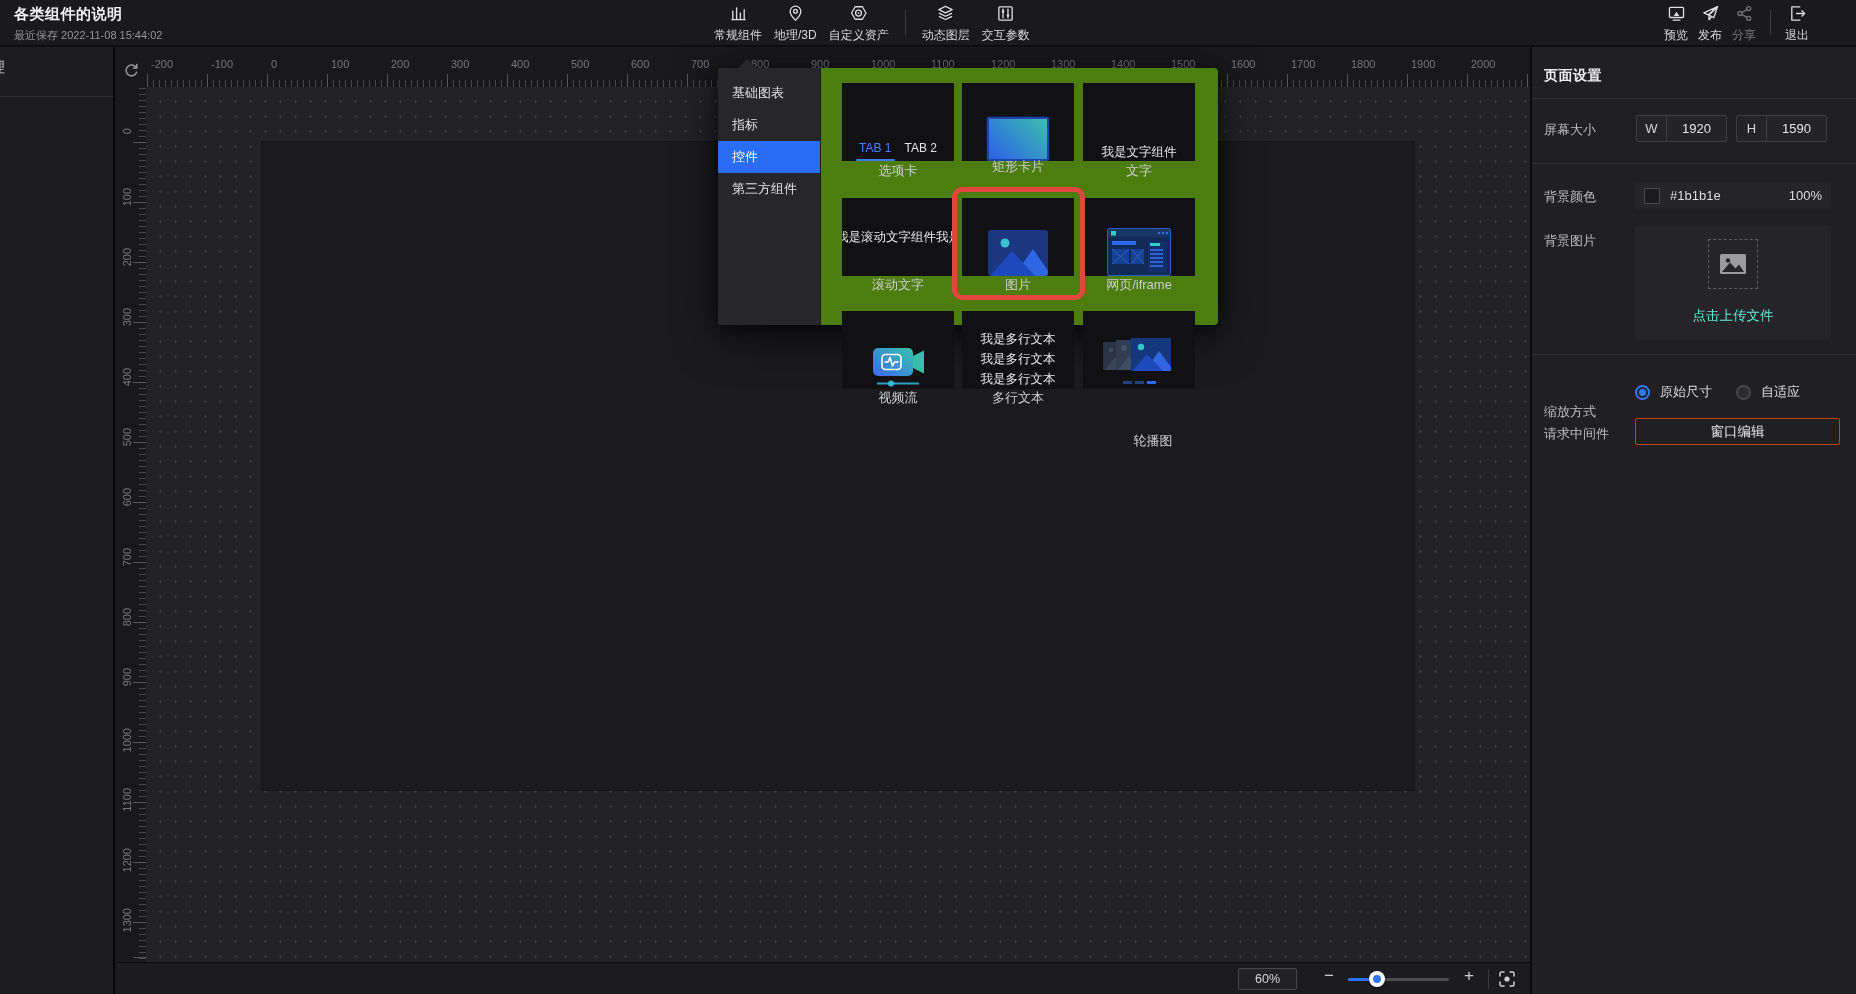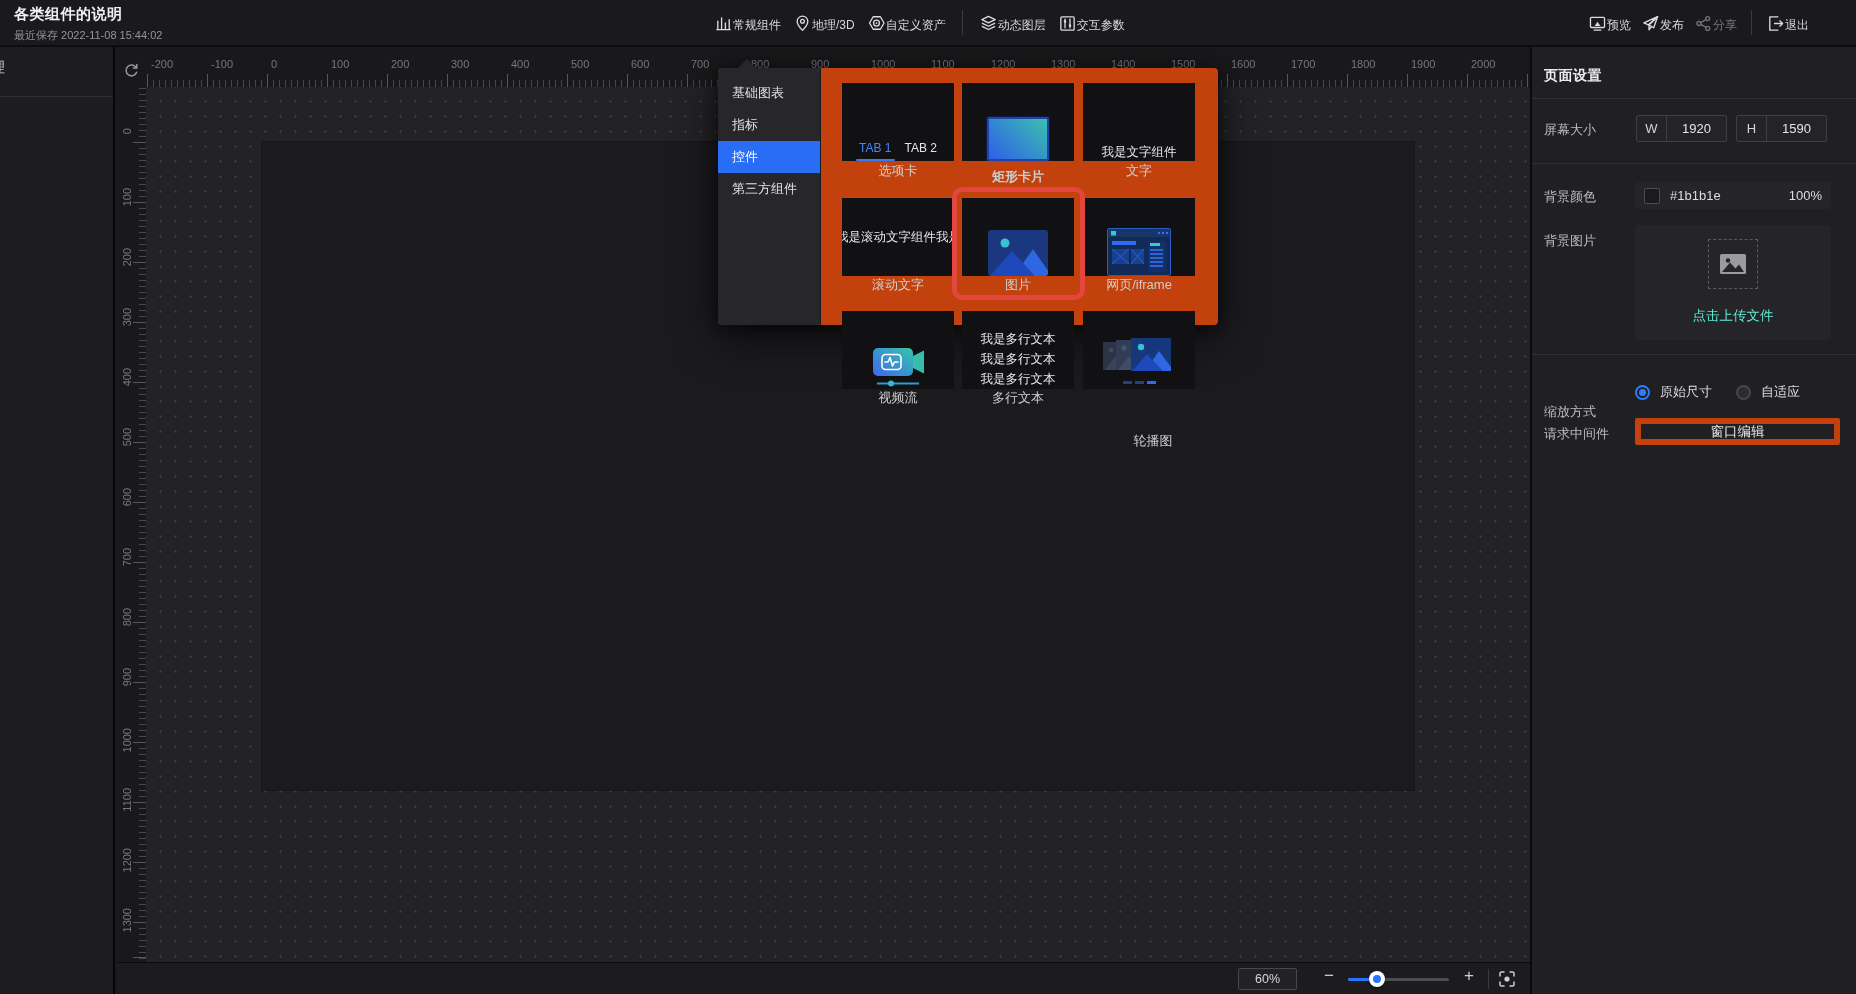--- a/index.html
+++ b/index.html
@@ -7,21 +7,21 @@
   body { font-family:"Liberation Sans","DejaVu Sans",sans-serif; }
   .stage { position:relative; width:1856px; height:994px; overflow:hidden; background:#1a1a1c; }
 
   
   .topbar { position:absolute; left:0; top:0; width:1856px; height:47px; background:#1a1a1c; border-bottom:2px solid #0d0d0f; z-index:30; }
   .doc-info { position:absolute; left:14px; top:5px; }
   .doc-title { font-size:15px; font-weight:bold; color:#f2f2f4; letter-spacing:.5px; }
   .doc-subtitle { margin-top:4px; font-size:11px; color:#95959a; }
   .toolbar-center { position:absolute; left:714px; top:0; height:45px; display:flex; align-items:stretch; gap:12px; }
   .toolbar-right { position:absolute; right:47px; top:0; height:45px; display:flex; align-items:stretch; gap:10px; }
-  .tb-item { display:flex; flex-direction:row; align-items:center; justify-content:center; padding-top:2px; cursor:pointer; }
+  .tb-item { display:flex; flex-direction:column; align-items:center; justify-content:center; padding-top:2px; cursor:pointer; }
   .tb-item .ic { height:20px; display:flex; align-items:center; justify-content:center; }
   .tb-item .lb { margin-top:3px; font-size:12px; color:#d8d8db; white-space:nowrap; }
   .tb-item.dim .lb { color:#74747a; }
   .tb-item.dim svg { opacity:.45; }
   .tb-div { width:1px; background:#3a3a3f; margin:10px 4px; }
   .tb-item svg { stroke:#dcdcdf; fill:none; stroke-width:1.4; stroke-linecap:round; stroke-linejoin:round; }
 
   
   .left-strip { position:absolute; left:0; top:47px; width:115px; height:947px; background:#1d1d20; border-right:2px solid #060607; overflow:hidden; z-index:20; }
   .clipped-char { position:absolute; left:-9px; top:12px; font-size:14px; color:#c9c9cc; }
@@ -43,21 +43,21 @@
       background:repeating-linear-gradient(180deg,#56565b 0 1px,transparent 1px 60px); background-position:0 -5px; }
   .v-label { position:absolute; left:4px; font-size:11px; color:#77777c; writing-mode:vertical-rl; transform:rotate(180deg); }
 
   
   .workspace { position:absolute; left:146px; top:87px; width:1384px; height:875px; background:#232327;
       background-image:radial-gradient(#3a3a3f 1px, transparent 1.4px); background-size:15px 15px; background-position:7px 7px; z-index:1; }
   .page-rect { position:absolute; left:116px; top:55px; width:1152px; height:648px; background:#1b1b1e; box-shadow:0 0 0 1px rgba(0,0,0,.35); }
 
   
   .dropdown-panel { position:absolute; left:718px; top:68px; width:500px; height:257px; z-index:25;
-      background:#c2410c; border-radius:4px; box-shadow:0 12px 44px rgba(0,0,0,.65), 0 3px 12px rgba(0,0,0,.5); }
+      background:#4d7c0f; border-radius:4px; box-shadow:0 12px 44px rgba(0,0,0,.65), 0 3px 12px rgba(0,0,0,.5); }
   .dd-caret { position:absolute; left:20px; top:-9px; width:0; height:0; border-left:9px solid transparent; border-right:9px solid transparent; border-bottom:9px solid #26262b; }
   .dd-menu { position:absolute; left:0; top:0; width:103px; height:100%; background:#26262b; border-radius:4px 0 0 4px; padding-top:9px; overflow:hidden; border-right:1px solid #1b1b1f; }
   .dd-menu-item { height:32px; line-height:32px; padding-left:14px; font-size:13px; color:#e0e0e3; cursor:pointer; white-space:nowrap; }
   .dd-menu-item.active { background:#2a6df5; color:#fff; }
   .dd-grid { position:absolute; left:103px; top:0; right:0; bottom:0; }
   .tile { position:absolute; width:112px; height:78px; background:#111114; display:flex; align-items:flex-end; justify-content:center; overflow:hidden; cursor:pointer; }
   .tile-label { position:absolute; width:112px; text-align:center; font-size:13px; color:#cdced1; }
   .thumb-tabs { display:flex; align-items:center; gap:13px; font-size:12px; }
   .thumb-tabs .t1 { color:#4285fd; position:relative; padding-bottom:6px; }
   .thumb-tabs .t1 .ul { position:absolute; left:-3px; right:-3px; bottom:0; height:2px; background:#3a7bf0; border-radius:1px; }
@@ -83,21 +83,21 @@
   .color-opacity { color:#dededf; }
   .upload-box { position:absolute; left:103px; top:178px; width:196px; height:115px; background:#242429; border-radius:3px; cursor:pointer; }
   .upload-dashed { position:absolute; left:73px; top:14px; width:50px; height:50px; border:1px dashed #5b5b61; display:flex; align-items:center; justify-content:center; }
   .upload-text { position:absolute; left:0; width:100%; top:82px; text-align:center; font-size:13.5px; color:#5eead4; }
   .radio-row { position:absolute; left:103px; top:336px; display:flex; align-items:center; gap:10px; }
   .radio { width:15px; height:15px; border-radius:50%; position:relative; }
   .radio.sel { border:2px solid #2f7bff; }
   .radio.sel::after { content:""; position:absolute; left:2px; top:2px; width:7px; height:7px; border-radius:50%; background:#2f7bff; }
   .radio.unsel { background:#2b2b30; border:2px solid #46464c; }
   .radio-label { color:#dedee1; margin-right:14px; }
-  .mw-button { position:absolute; left:103px; top:371px; width:205px; height:27px; border:6px solid #c2410c; border-radius:2px; display:flex; align-items:center; justify-content:center; color:#e6e6e9; font-size:13.5px; cursor:pointer; }
+  .mw-button { position:absolute; left:103px; top:371px; width:205px; height:27px; border:1px solid #c2410c; border-radius:2px; display:flex; align-items:center; justify-content:center; color:#e6e6e9; font-size:13.5px; cursor:pointer; }
 
   
   .bottombar { position:absolute; left:117px; top:962px; width:1413px; height:32px; background:#1c1c1e; border-top:1px solid #0b0b0d; z-index:15; }
   .zoom-box { position:absolute; left:1121px; top:5px; width:59px; height:22px; border:1px solid #47474d; border-radius:2px; background:#222226; color:#d9d9dc; font-size:12.5px; display:flex; align-items:center; justify-content:center; }
   .zoom-minus { position:absolute; left:1200px; top:3px; width:24px; text-align:center; font-size:17px; color:#cfcfd3; cursor:pointer; }
   .zoom-plus { position:absolute; left:1340px; top:3px; width:24px; text-align:center; font-size:17px; color:#cfcfd3; cursor:pointer; }
   .slider-track { position:absolute; left:1231px; top:15px; width:101px; height:3px; border-radius:2px; background:#4c4c52; }
   .slider-fill { position:absolute; left:0; top:0; height:3px; width:27px; border-radius:2px; background:#2a74ff; }
   .slider-handle { position:absolute; left:21px; top:-7px; width:16px; height:16px; border-radius:50%; background:#fff; box-shadow:0 1px 3px rgba(0,0,0,.5); }
   .slider-handle::after { content:""; position:absolute; left:4px; top:4px; width:8px; height:8px; border-radius:50%; background:#2a74ff; }
@@ -294,21 +294,21 @@
         <div class="tile" style="left: 21px; top: 15px;">
           <div class="thumb-tabs">
             <span class="t1">TAB 1<span class="ul"></span></span>
             <span class="t2">TAB 2</span>
           </div>
         </div>
         <div class="tile-label" style="left: 21px; top: 94px;">选项卡</div>
         <div class="tile" style="left: 141px; top: 15px;">
           <div class="thumb-rect"></div>
         </div>
-        <div class="tile-label" style="left: 141px; top: 100px; font-weight: bold;">矩形卡片</div>
+        <div class="tile-label" style="left: 141px; top: 90px;">矩形卡片</div>
         <div class="tile" style="left: 262px; top: 15px;">
           <div class="thumb-text">我是文字组件</div>
         </div>
         <div class="tile-label" style="left: 262px; top: 94px;">文字</div>
         <div class="tile" style="left: 21px; top: 130px;">
           <div class="thumb-scroll">我是滚动文字组件我是滚动</div>
         </div>
         <div class="tile-label" style="left: 21px; top: 208px;">滚动文字</div>
         <div class="tile" style="left: 141px; top: 130px;">
           <svg width="60" height="46" viewBox="0 0 60 46">

